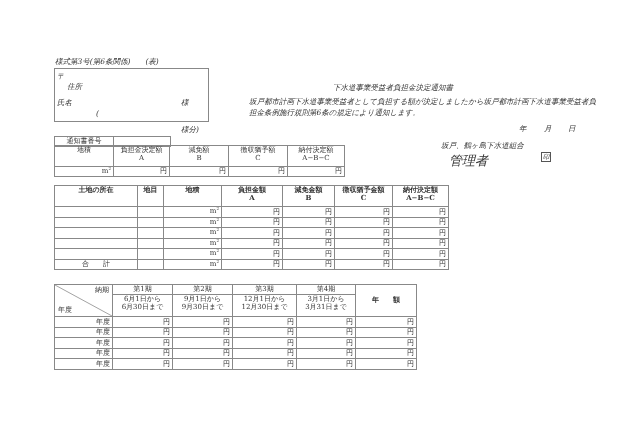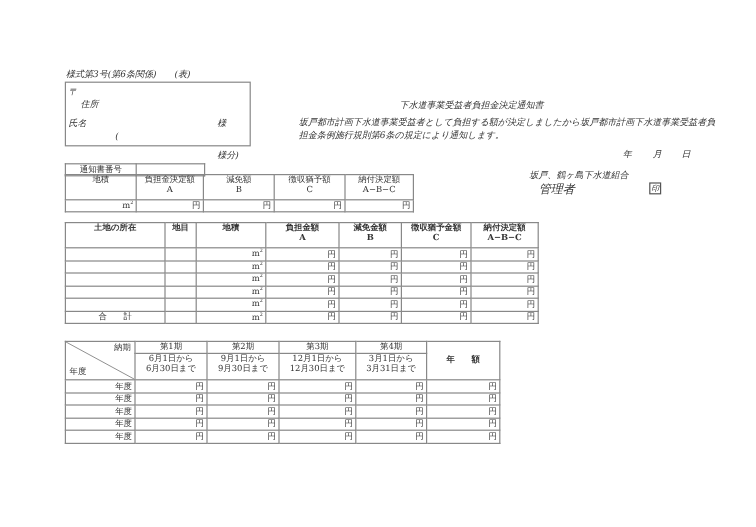--- a/index.html
+++ b/index.html
@@ -6,21 +6,21 @@
   html, body { width: 630px; height: 439px; background: #ffffff; overflow: hidden; }
   body { position: relative; font-family: "DejaVu Serif", "Liberation Serif", serif; color: #333; font-size: 7.5px; line-height: 1.2; }
   .abs { position: absolute; font-style: italic; }
   .form-label { left: 55px; top: 57px; font-size: 7.5px; white-space: pre; }
   .addr-box { left: 54px; top: 68px; width: 155px; height: 54px; border: 1px solid #888; }
   .addr-box .t { position: absolute; font-size: 7.5px; }
   .title { left: 333px; top: 83px; font-size: 7.5px; }
   .body-text { left: 249px; top: 96px; width: 352px; font-size: 7.5px; line-height: 11px; }
   .date { top: 124px; font-size: 7.5px; }
   .org { left: 441px; top: 141px; font-size: 7.5px; }
-  .mgr { left: 449px; top: 153px; font-size: 10px; }
+  .mgr { left: 449px; top: 153px; font-size: 13px; }
   .seal { left: 541px; top: 152px; width: 10px; height: 10px; border: 1px solid #555; font-size: 6.5px; text-align: center; line-height: 8px; }
   table { position: absolute; border-collapse: collapse; table-layout: fixed; }
   td { border: 1px solid #888; font-size: 7px; padding: 0 2px; white-space: nowrap; overflow: hidden; vertical-align: middle; }
   .c { text-align: center; }
   .r { text-align: right; }
   .hdr td { vertical-align: top; text-align: center; }
   .hdr td .sub { display: block; }
   sup { font-size: 4px; }
   .diag { position: relative; }
   .diag svg { position: absolute; left: 0; top: 0; width: 100%; height: 100%; }

